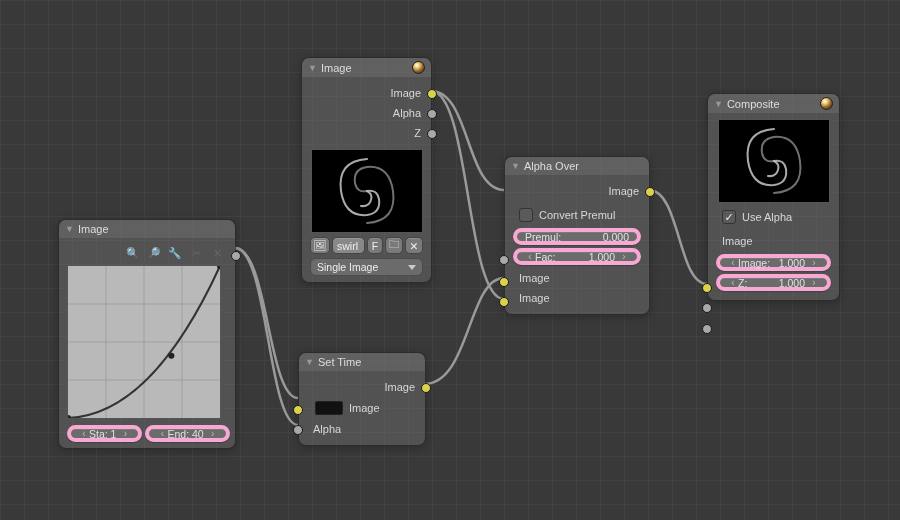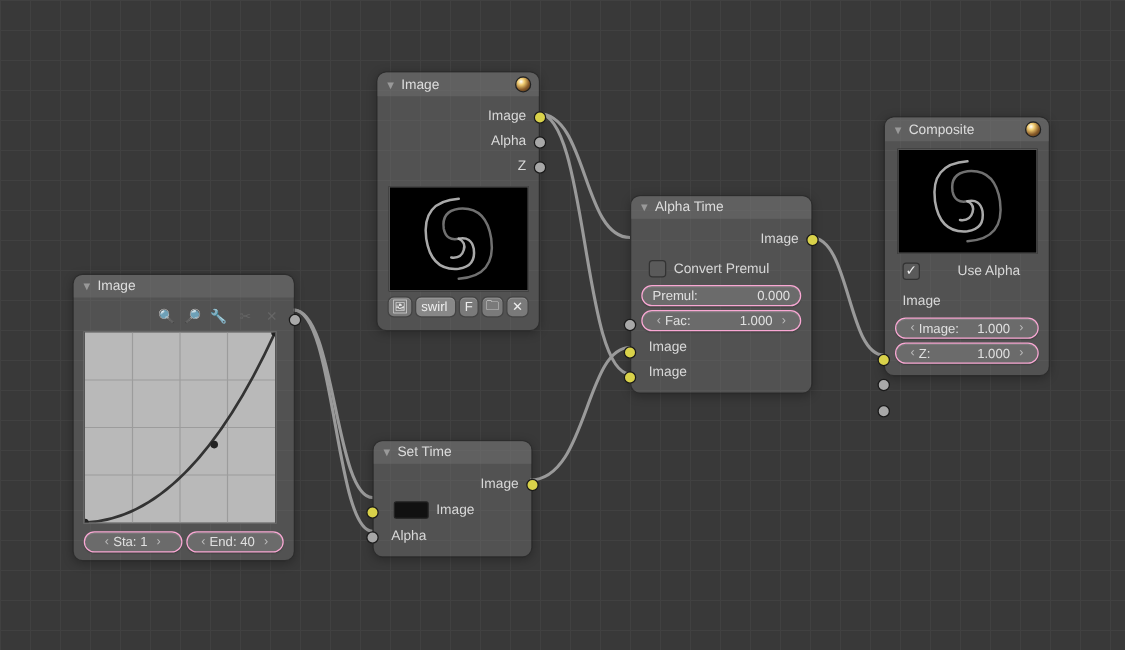--- a/index.html
+++ b/index.html
@@ -43,21 +43,21 @@
     border: 1px solid #222;
   }
   .node-body { padding: 6px 8px; position: relative; }
   .row { display:flex; align-items:center; height:20px; color:#d8d8d8; }
   .row.right { justify-content:flex-end; padding-right:2px; }
   .row.left { justify-content:flex-start; padding-left:6px; }
   .sock { width:10px; height:10px; border-radius:50%; border:1px solid #1a1a1a; position:absolute; }
   .sock.yellow { background:#d9d24a; }
   .sock.grey   { background:#a8a8a8; }
   .pill {
-    background:#6b6b6b; border:1px solid #f9a8d4; border-radius:9px;
+    background:#6b6b6b; border:4px solid #f9a8d4; border-radius:9px;
     height:17px; display:flex; align-items:center; padding:0 8px;
     color:#e0e0e0; font-size:10.5px;
     box-shadow: inset 0 1px 0 rgba(255,255,255,0.1), 0 1px 1px rgba(0,0,0,0.2);
   }
   .pill .val { margin-left:auto; }
   .chev { font-size:10px; color:#bbb; display:inline-block; width:10px; text-align:center;}
   .btn {
     background:#7a7a7a; border:1px solid #444; border-radius:5px;
     height:17px; display:inline-flex; align-items:center; justify-content:center;
     padding:0 4px; font-size:10.5px; color:#eee;
@@ -172,20 +172,24 @@
       </svg>
     </div>
 
     <div style="display:flex; gap:2px; margin:4px 0;">
       <span class="btn" style="width:20px;">🖼</span>
       <span class="btn" style="flex:1; justify-content:flex-start; background:#888;">swirl</span>
       <span class="btn" style="width:16px;">F</span>
       <span class="btn" style="width:18px;">🗀</span>
       <span class="btn" style="width:18px;">✕</span>
     </div>
+    <div class="menu">
+      <span>Single Image</span>
+      <span class="caret"></span>
+    </div>
   </div>
 </div>
 
 <div class="node" style="left:298px; top:352px; width:128px;">
   <div class="node-header">
     <span class="tri">▼</span>
     <span>Set Time</span>
   </div>
   <div class="node-body">
     <div class="row right">
@@ -202,21 +206,21 @@
     <div class="row left">
         <span>Alpha</span>
       </div>
     <div class="sock grey" style="left:-6px; top:54px;"></div>
   </div>
 </div>
 
 <div class="node" style="left:504px; top:156px; width:146px;">
   <div class="node-header">
     <span class="tri">▼</span>
-    <span>Alpha Time</span>
+    <span>Alpha Over</span>
   </div>
   <div class="node-body">
     <div class="row right">
         <span>Image</span>
       </div>
     <div class="sock yellow" style="right:-6px; top:12px;"></div>
 
     <div class="row left" style="margin-top:4px;">
       <span class="chk"></span>
       <span>Convert Premul</span>
@@ -251,21 +255,21 @@
     <span class="sphere"></span>
   </div>
   <div class="node-body">
     <div class="thumb" style="margin-top:0;">
       <svg class="swirl" viewBox="-35 -35 70 70">
         <path d="M0,0 Q10,-2 12,8 Q14,22 0,24 Q-22,26 -26,0 Q-30,-30 0,-32" stroke-opacity="0.9"></path>
         <path d="M0,0 Q-10,2 -12,-8 Q-14,-22 0,-24 Q22,-26 26,0 Q30,30 0,32" stroke-opacity="0.6"></path>
         <path d="M0,0 Q6,3 4,9 Q2,16 -6,15" stroke-opacity="0.9"></path>
       </svg>
     </div>
-    <div class="row left" style="margin:4px 0;gap:24px;">
+    <div class="row left" style="margin:4px 0;">
       <span class="chk on"></span>
       <span>Use Alpha</span>
     </div>
     <div class="row left">
         <span>Image</span>
       </div>
     <div class="sock yellow" style="left:-6px; top:170px;"></div>
 
     <div class="pill" style="margin:3px 0;">
       <span class="chev">‹</span>

